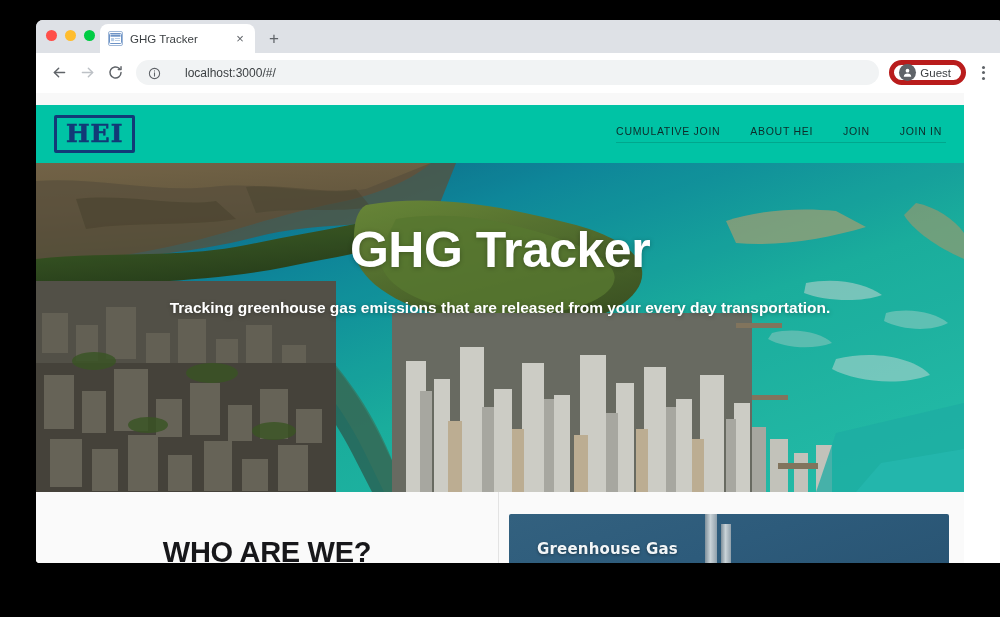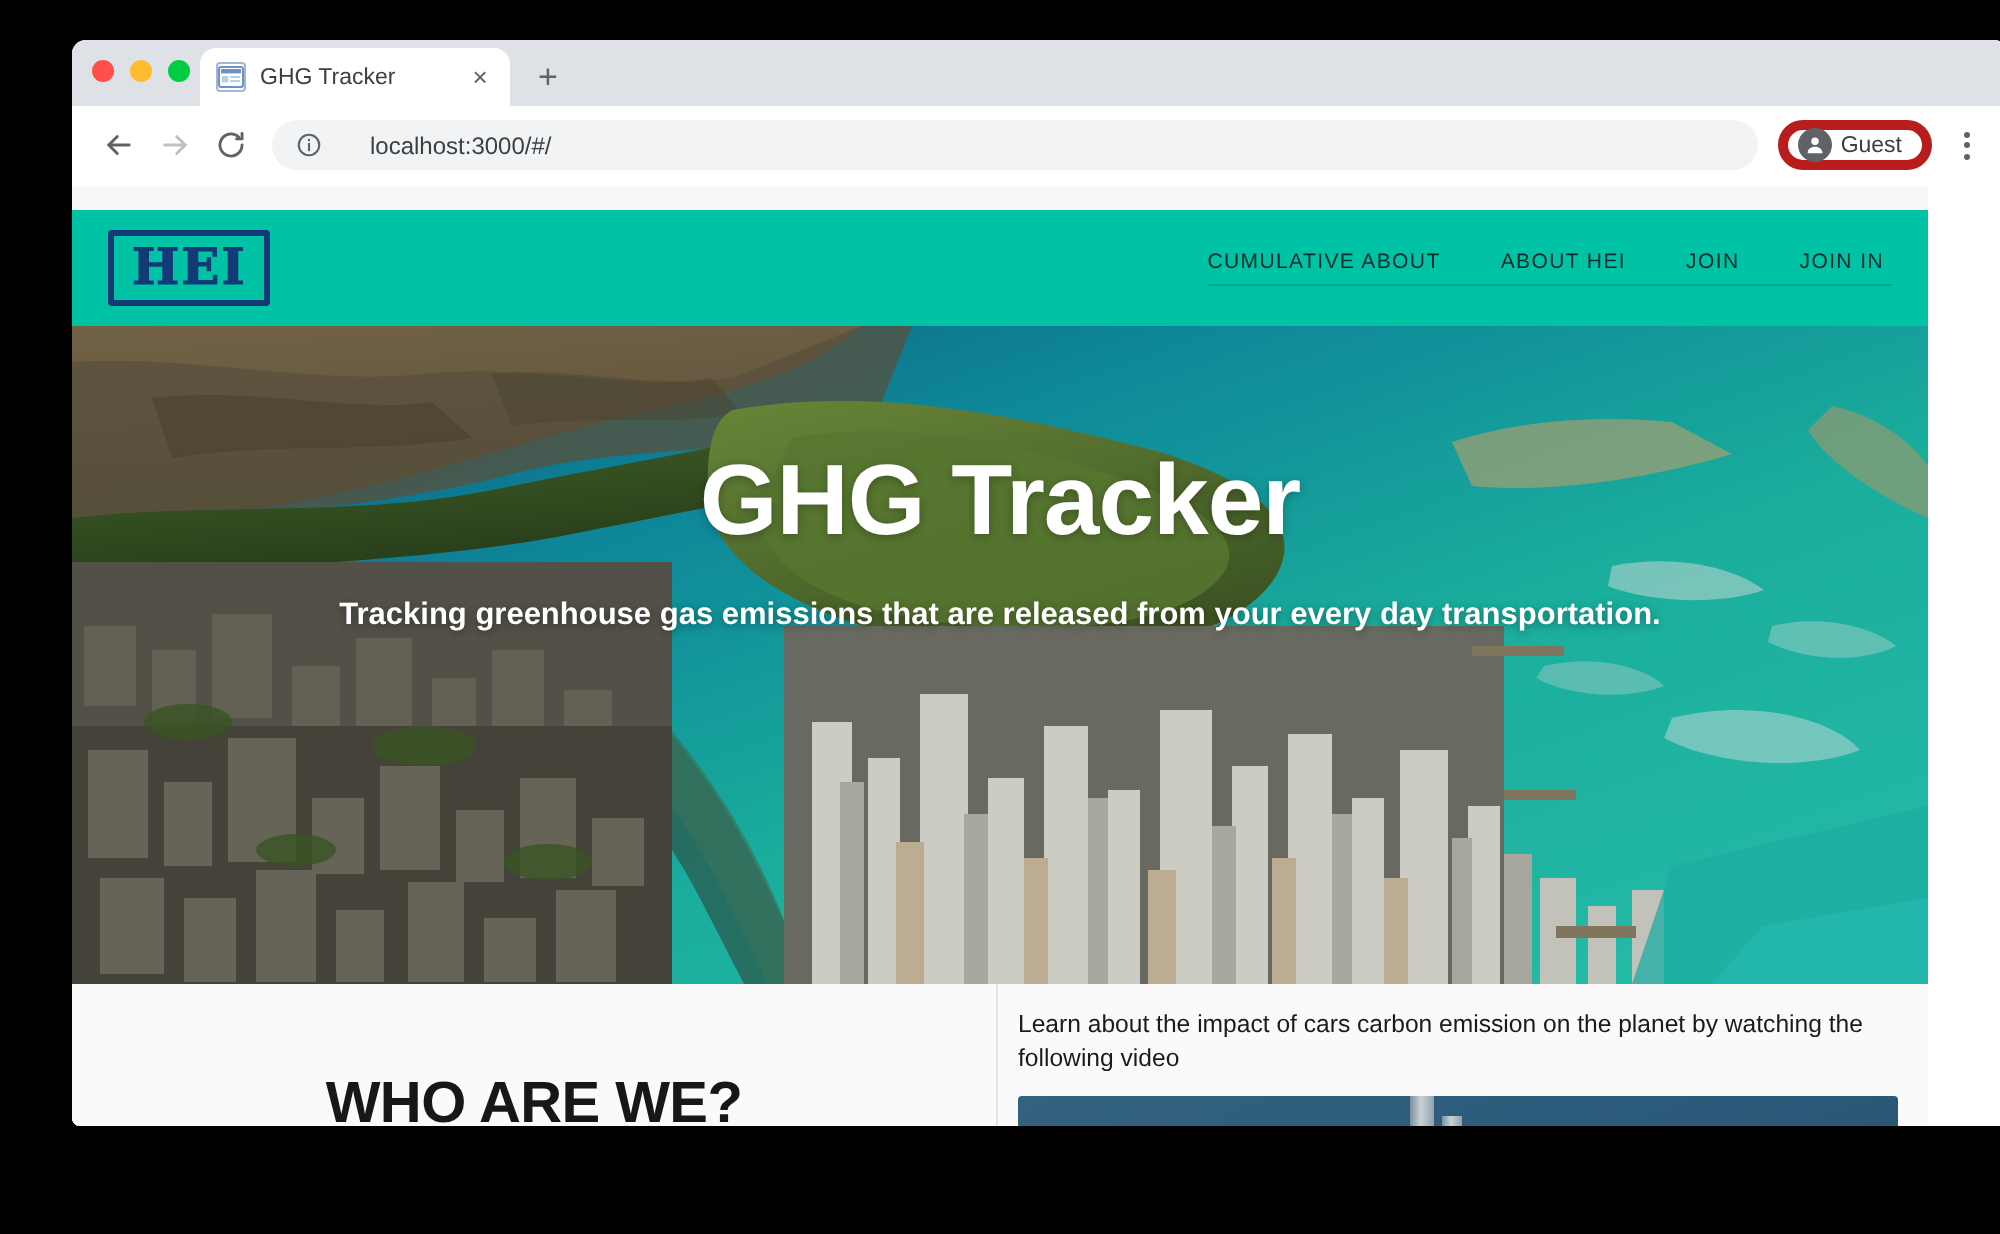--- a/index.html
+++ b/index.html
@@ -421,21 +421,21 @@
       </span>
     </div>
 
     <div class="viewport">
 
       <div class="site-nav" style="background: rgb(0, 195, 165);">
         <div class="logo-box" style="border-color: rgb(18, 58, 119);">
           <span class="logo-text" style="color: rgb(18, 58, 119); -webkit-text-stroke: 0.6px rgb(18, 58, 119);">HEI</span>
         </div>
         <nav class="nav-links">
-          <a class="nav-link">CUMULATIVE ABOUT</a>
+          <a class="nav-link">CUMULATIVE JOIN</a>
           <a class="nav-link">ABOUT HEI</a>
           <a class="nav-link">JOIN</a>
           <a class="nav-link">JOIN IN</a>
         </nav>
       </div>
 
       <div class="hero">
         <svg class="hero-photo" viewBox="0 0 928 329" preserveAspectRatio="none" aria-hidden="true">
           <defs>
             <linearGradient id="mtn" x1="0" y1="0" x2="0.25" y2="1">
@@ -581,21 +581,20 @@
           <div class="hero-title">GHG Tracker</div>
           <div class="hero-subtitle">Tracking greenhouse gas emissions that are released from your every day transportation.</div>
         </div>
       </div>
 
       <div class="content-row">
         <div class="col-left">
           <div class="who-title" style="color: rgb(23, 23, 26);">WHO ARE WE?</div>
         </div>
         <div class="col-right">
-          <div class="video-lead">Learn about the impact of cars carbon emission on the planet by watching the following video</div>
           <div class="video-thumb">
             <span class="stack s1"></span>
             <span class="stack s2"></span>
             <span class="video-thumb-text">Greenhouse Gas</span>
           </div>
         </div>
       </div>
 
     </div>
   </div>

